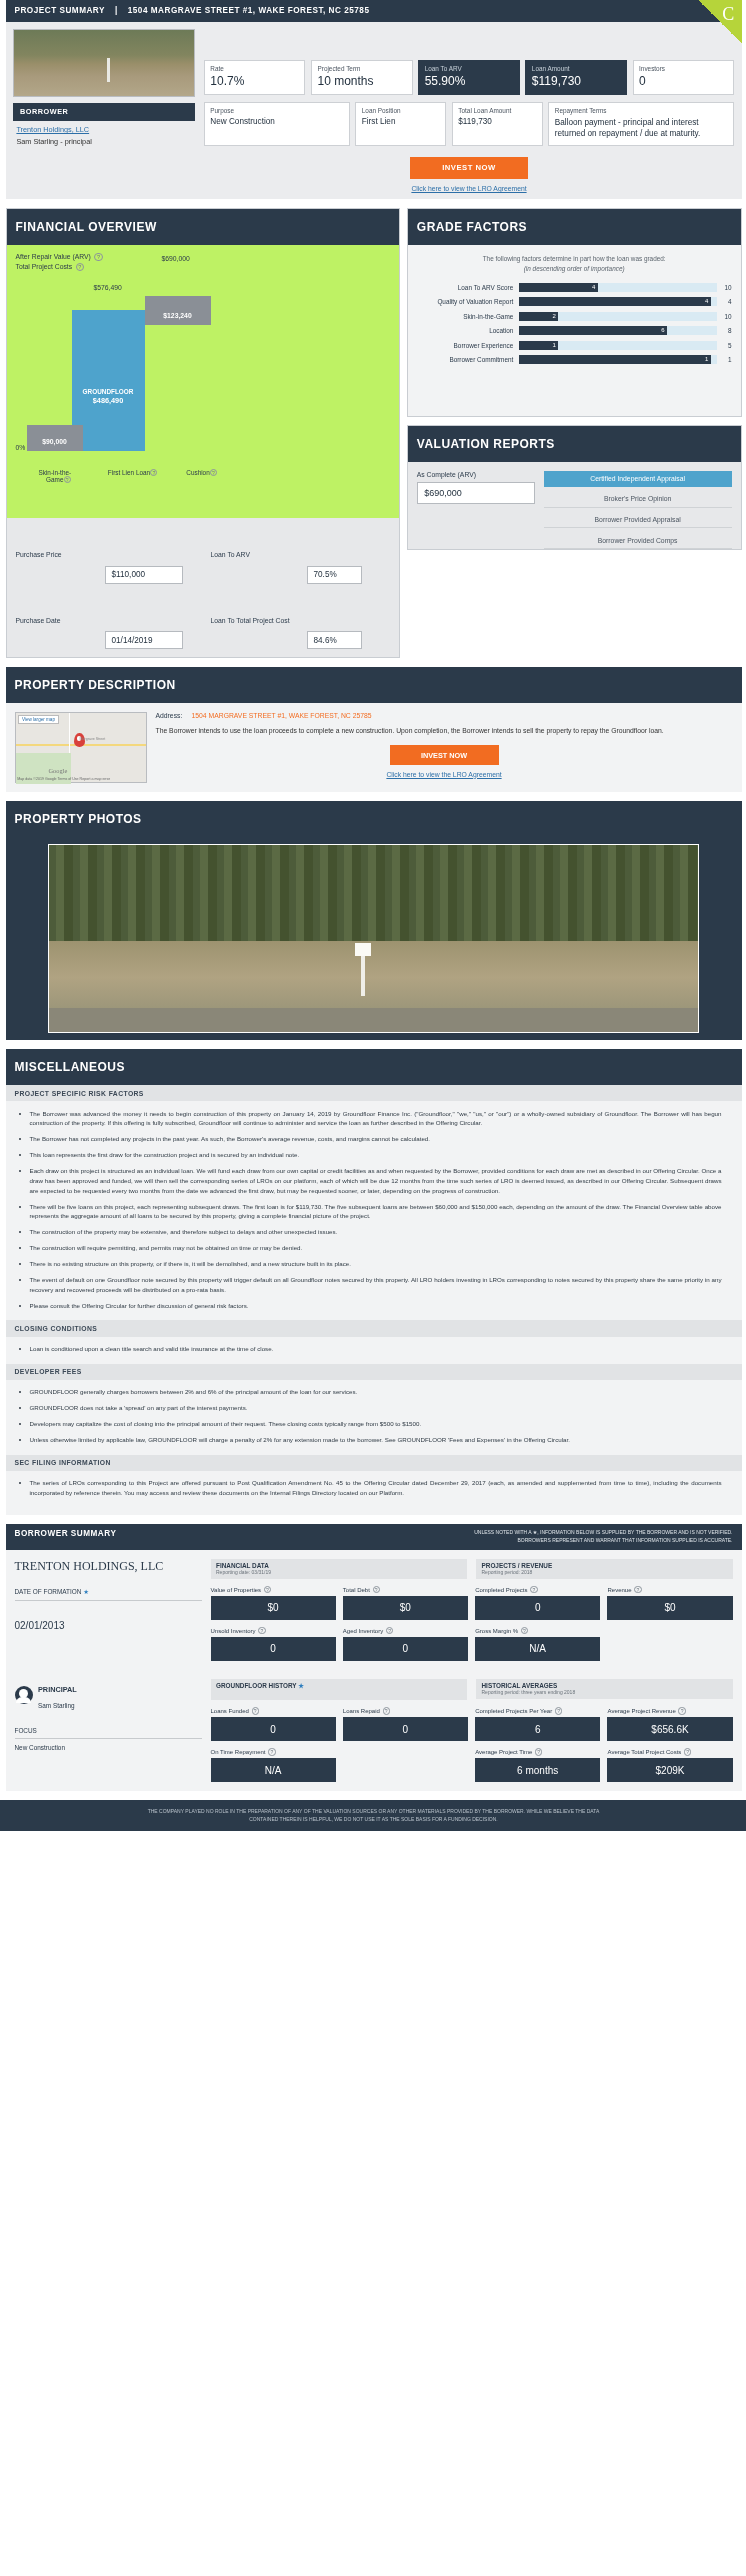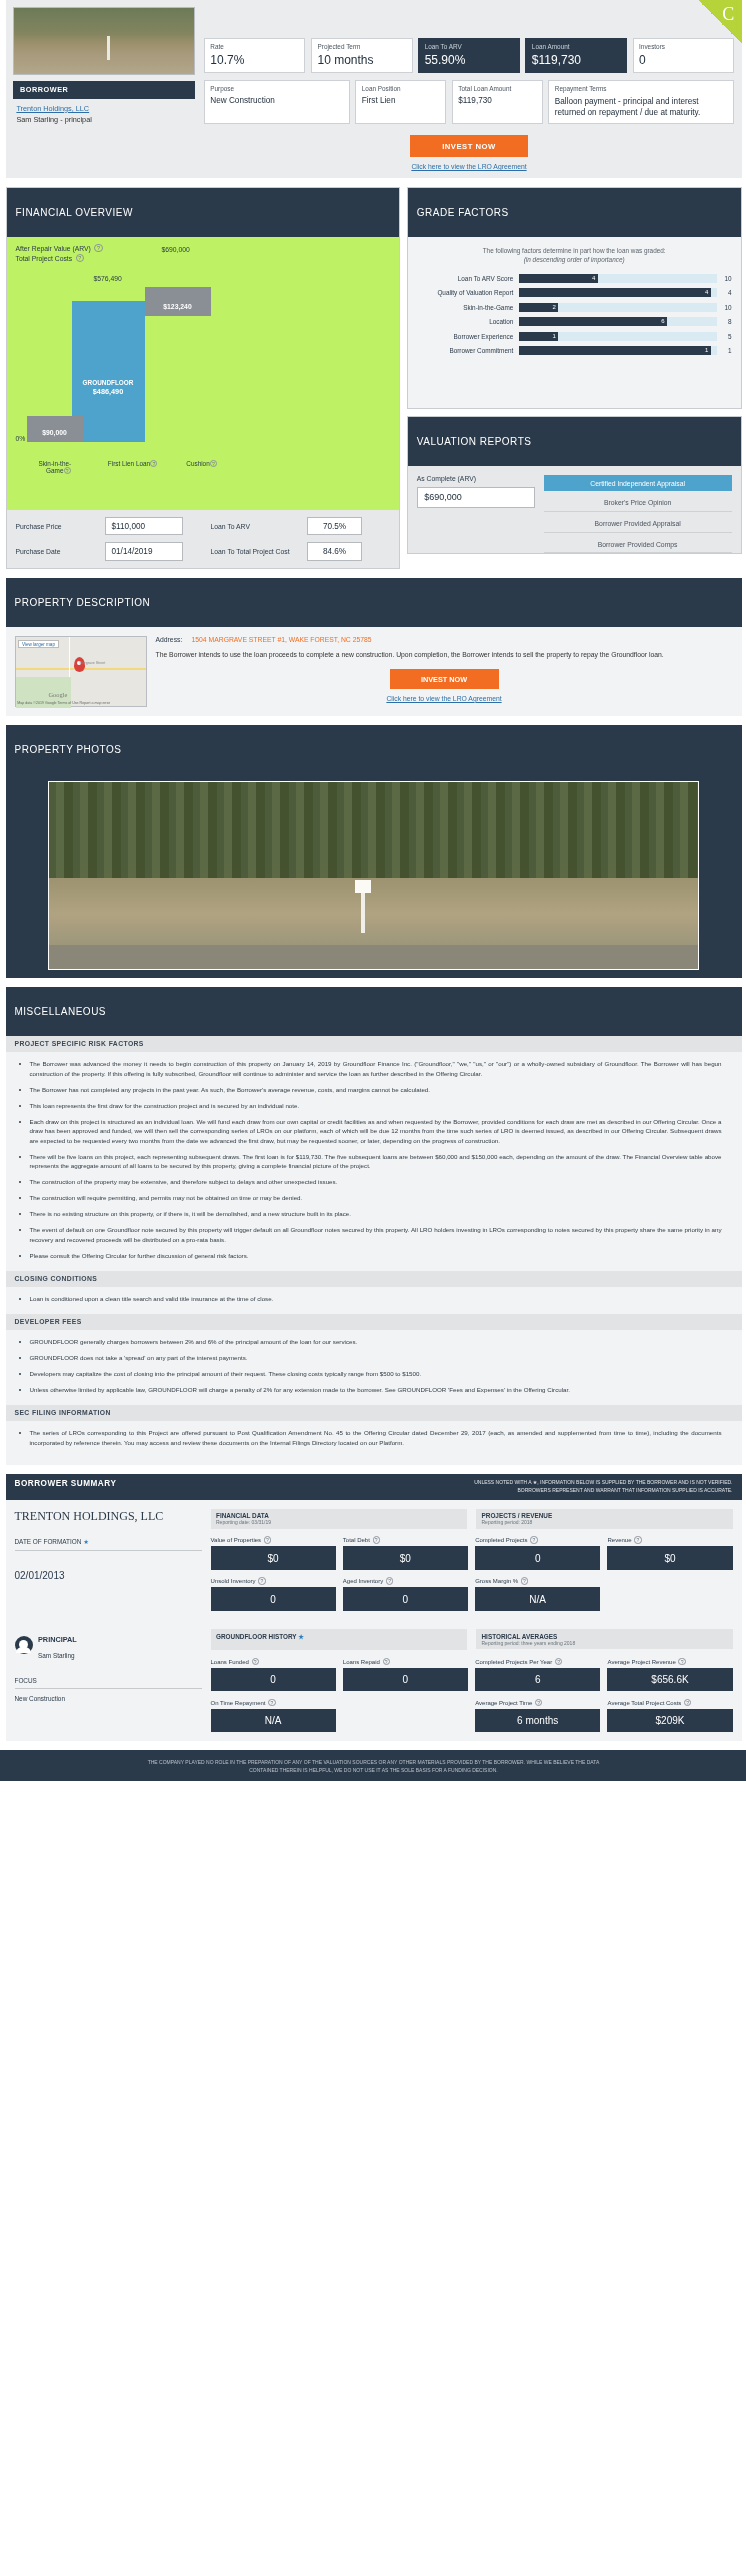--- a/index.html
+++ b/index.html
@@ -8,24 +8,24 @@
     background: #ffffff;
     font-family: "Liberation Sans", sans-serif;
     width: 747px;
   }
   .page { width: 747px; margin: 0 auto; position: relative; }
 
   
   .sec-bar {
     background: #2b3a4a;
     color: #ffffff;
-    font-size: 10px;
-    font-weight: normal;
+    font-size: 12px;
+    font-weight: bold;
     letter-spacing: 0.5px;
-    padding: 19px 9px;
+    padding: 11px 9px;
   }
   .panel { border: 0.9px solid #c9cdd2; background: #f2f3f4; }
 
   
   .top-wrap { position: relative; margin: 0 5.5px; }
   .proj-bar {
     background: #2b3a4a; color: #fff; font-size: 8.2px; font-weight: bold;
     padding: 6.4px 9px; letter-spacing: 0.5px;
   }
   .corner {
@@ -97,24 +97,24 @@
   .bar .inner { position: absolute; bottom: 5.5px; left: 0; right: 0; }
   .axis-zero { position: absolute; left: 0; bottom: 20px; font-size: 6.8px; color: #2b3a4a; }
   .axis-lbls { position: absolute; bottom: 1.8px; left: 0; right: 0; font-size: 6.4px; color: #2b3a4a; }
   .axis-lbls span { position: absolute; text-align: center; }
   .axis-lbls .q { display:inline-block; width: 7.3px; height: 7.3px; border: 0.9px solid #8d959d; border-radius: 50%;
                 font-size: 5px; line-height: 6.4px; text-align: center; color: #6c757d; }
 
   .fin-fields { background: #e7e8ea; padding: 7.3px 9px; display: flex; flex-direction: column; gap: 7.3px; }
   .ff-row { display: flex; align-items: center; gap: 5.5px; font-size: 6.8px; color: #2b3a4a;}
   .ff-row .lab { width: 84px; }
-  .ff-row .inp { background: #fff; border: 0.9px solid #b6babf; padding: 3.6px 5.5px; font-size: 8.2px; color: #23313f; }
+  .ff-row .inp { background: #fff; border: 0.9px solid #b6babf; padding: 3.6px 5.5px; font-size: 8.2px; color: #23313f; margin-top: 40px; }
   .ff-row .inp.w1 { width: 78px; }
   .ff-row .lab2 { width: 91px; text-align: left; }
-  .ff-row .inp.w2 { width: 55px; text-align: center; }
+  .ff-row .inp.w2 { width: 55px; }
 
   
   .grade-body { background: #f2f3f4; padding: 9px; height: 171px; }
   .grade-note { text-align: center; font-size: 6.4px; color: #5b646d; line-height: 1.5; margin-bottom: 9px;}
   .grade-note em { font-style: italic; }
   .gf-row { display: flex; align-items: center; font-size: 6.4px; color: #2b3a4a; margin-bottom: 5.5px; }
   .gf-name { width: 102px; text-align: right; padding-right: 5.5px; }
   .gf-track { flex: 1; height: 9px; background: #d9eaf3; position: relative; }
   .gf-fill { position: absolute; left: 0; top: 0; bottom: 0; background: #2b3a4a; color: #fff;
              font-size: 6px; text-align: right; padding-right: 2.7px; line-height: 9px; }
@@ -212,20 +212,25 @@
 
   .disclaimer { background: #2b3a4a; color: #b9c2cb; font-size: 5px; text-align: center;
                 padding: 7.3px 18px; line-height: 1.6; margin-top: 9px;}
 </style>
 </head>
 <body>
 
 <div class="page">
 
   <div class="top-wrap">
+    <div class="proj-bar">
+      <span>PROJECT SUMMARY</span>
+      <span style="margin:0 7.3px;">|</span>
+      <span>1504 MARGRAVE STREET #1, WAKE FOREST, NC 25785</span>
+    </div>
     <div class="corner">
       <span class="c-letter">C</span>
     </div>
 
     <div class="summary-body">
       <div class="sum-left">
         <div class="photo-thumb"></div>
         <div class="borrower-bar">BORROWER</div>
         <div class="borrower-body">
           <span class="lnk">Trenton Holdings, LLC</span>

